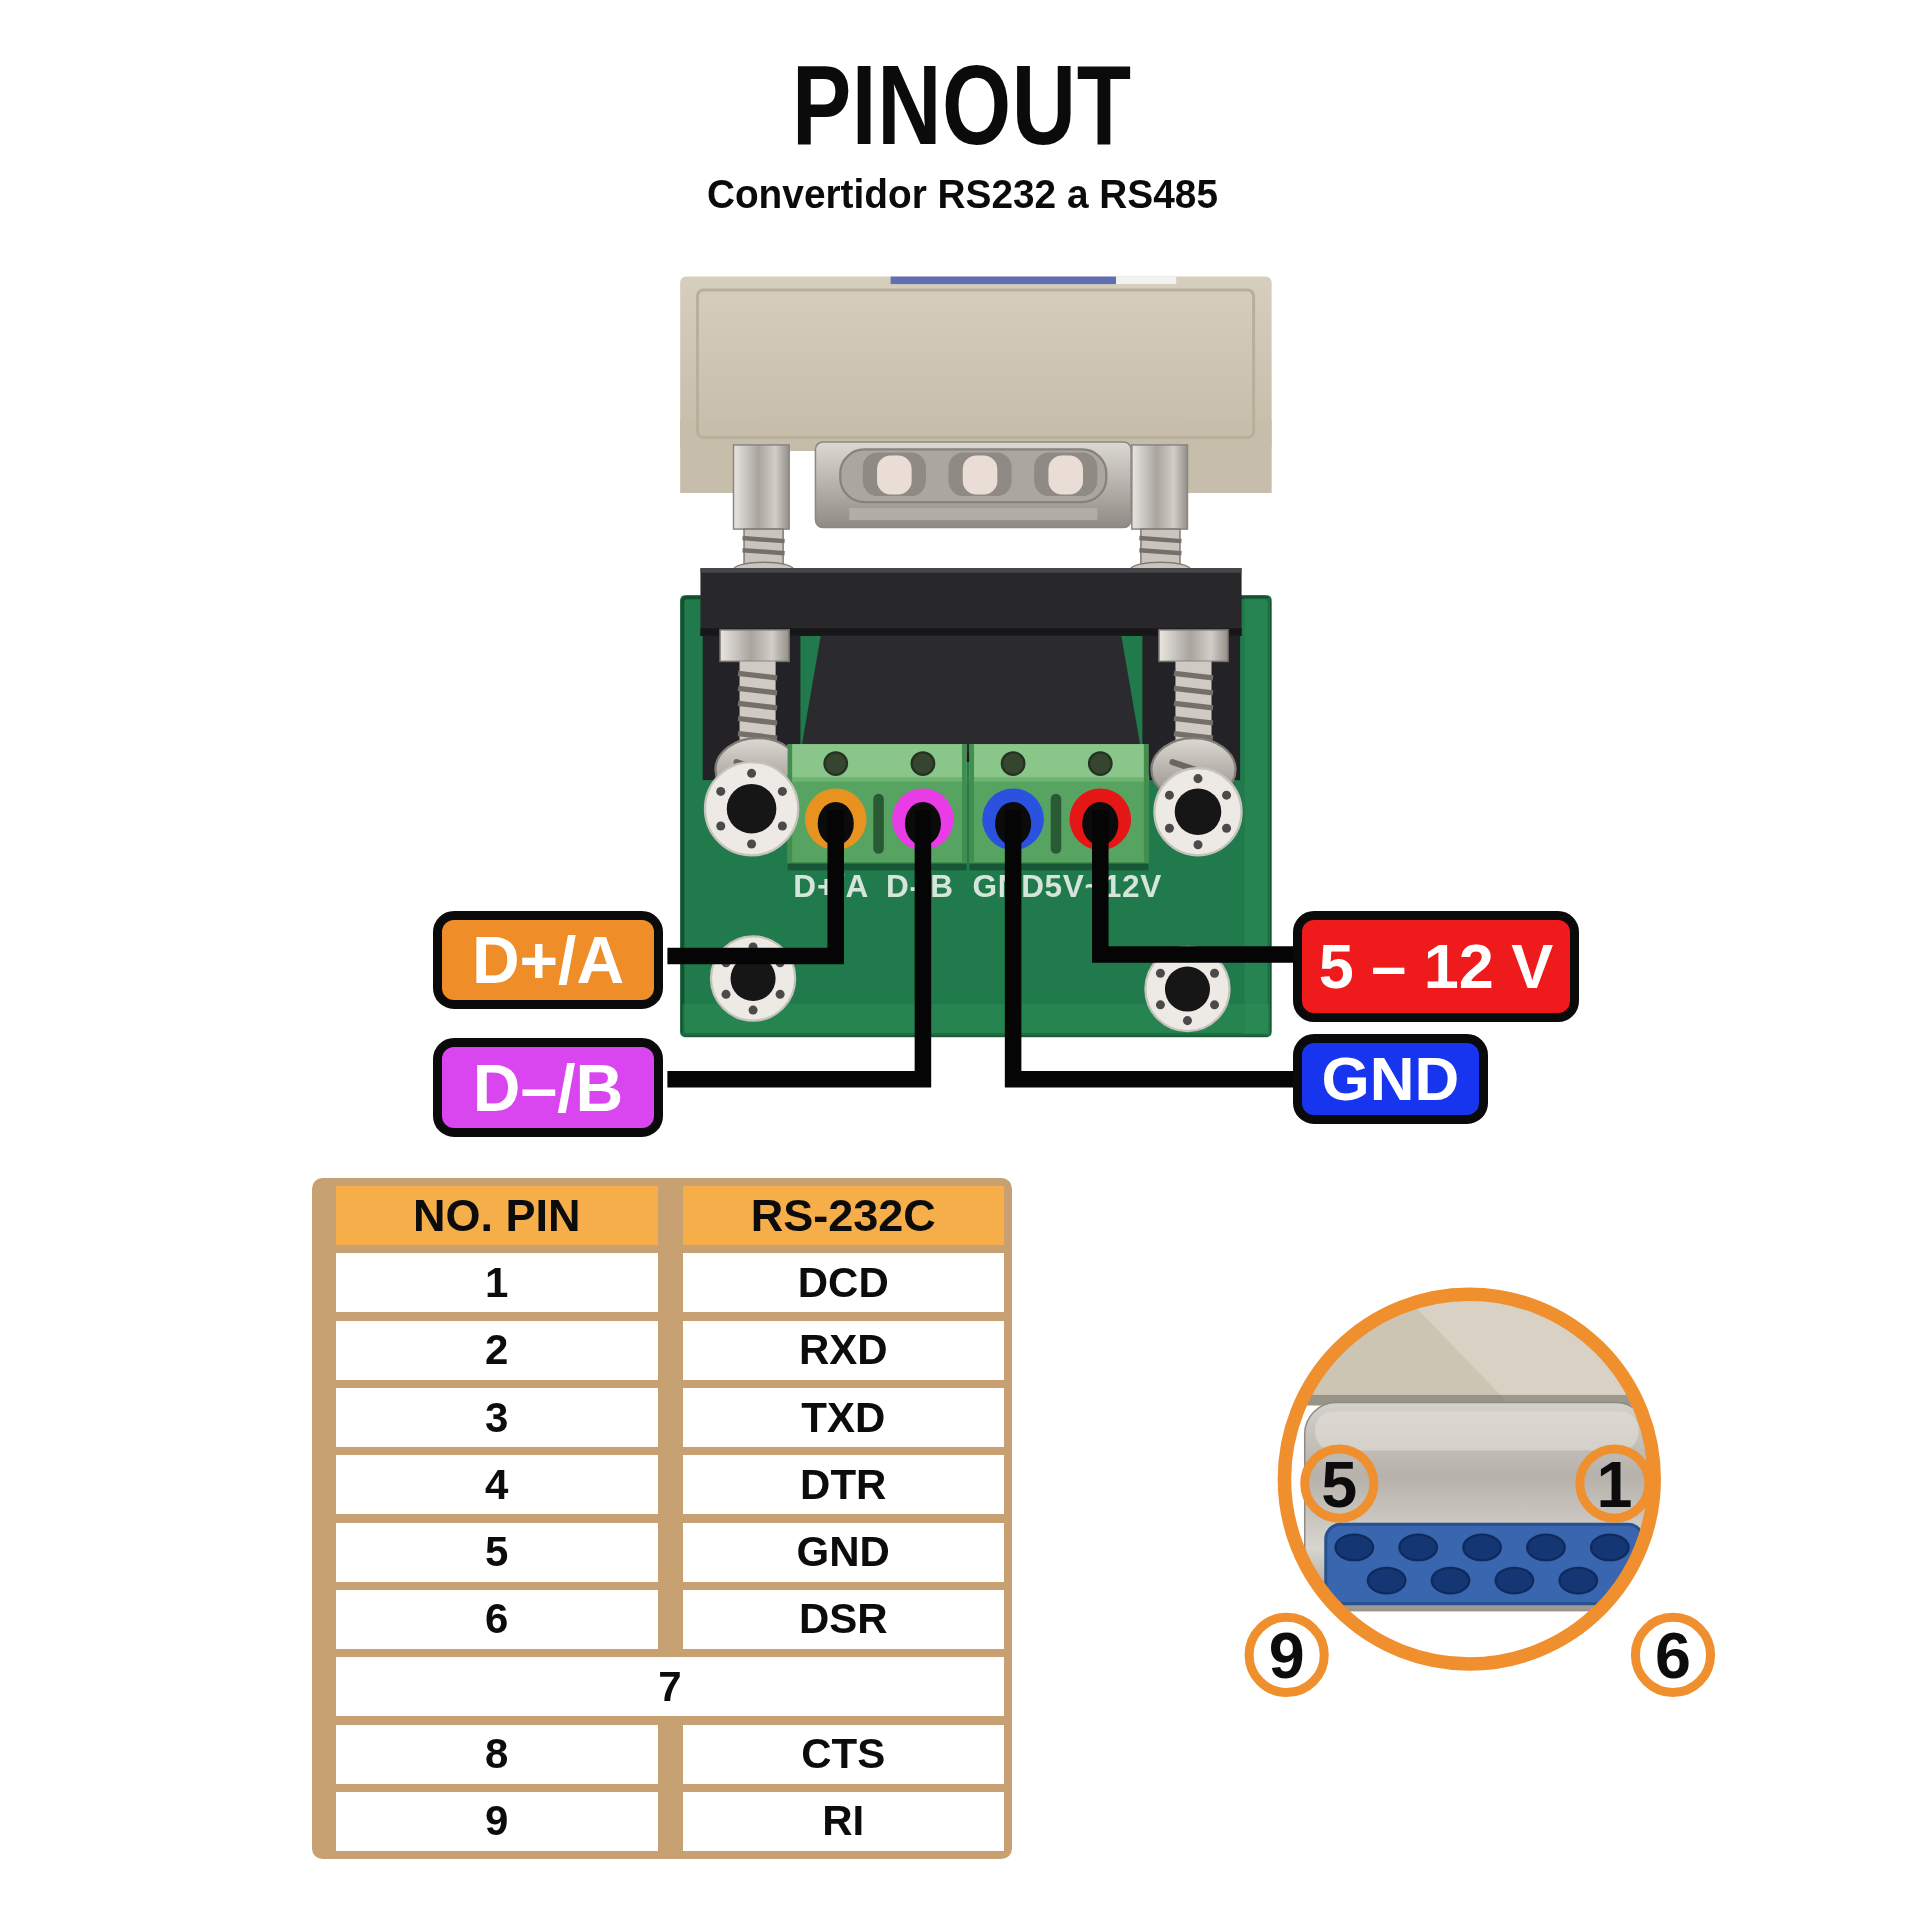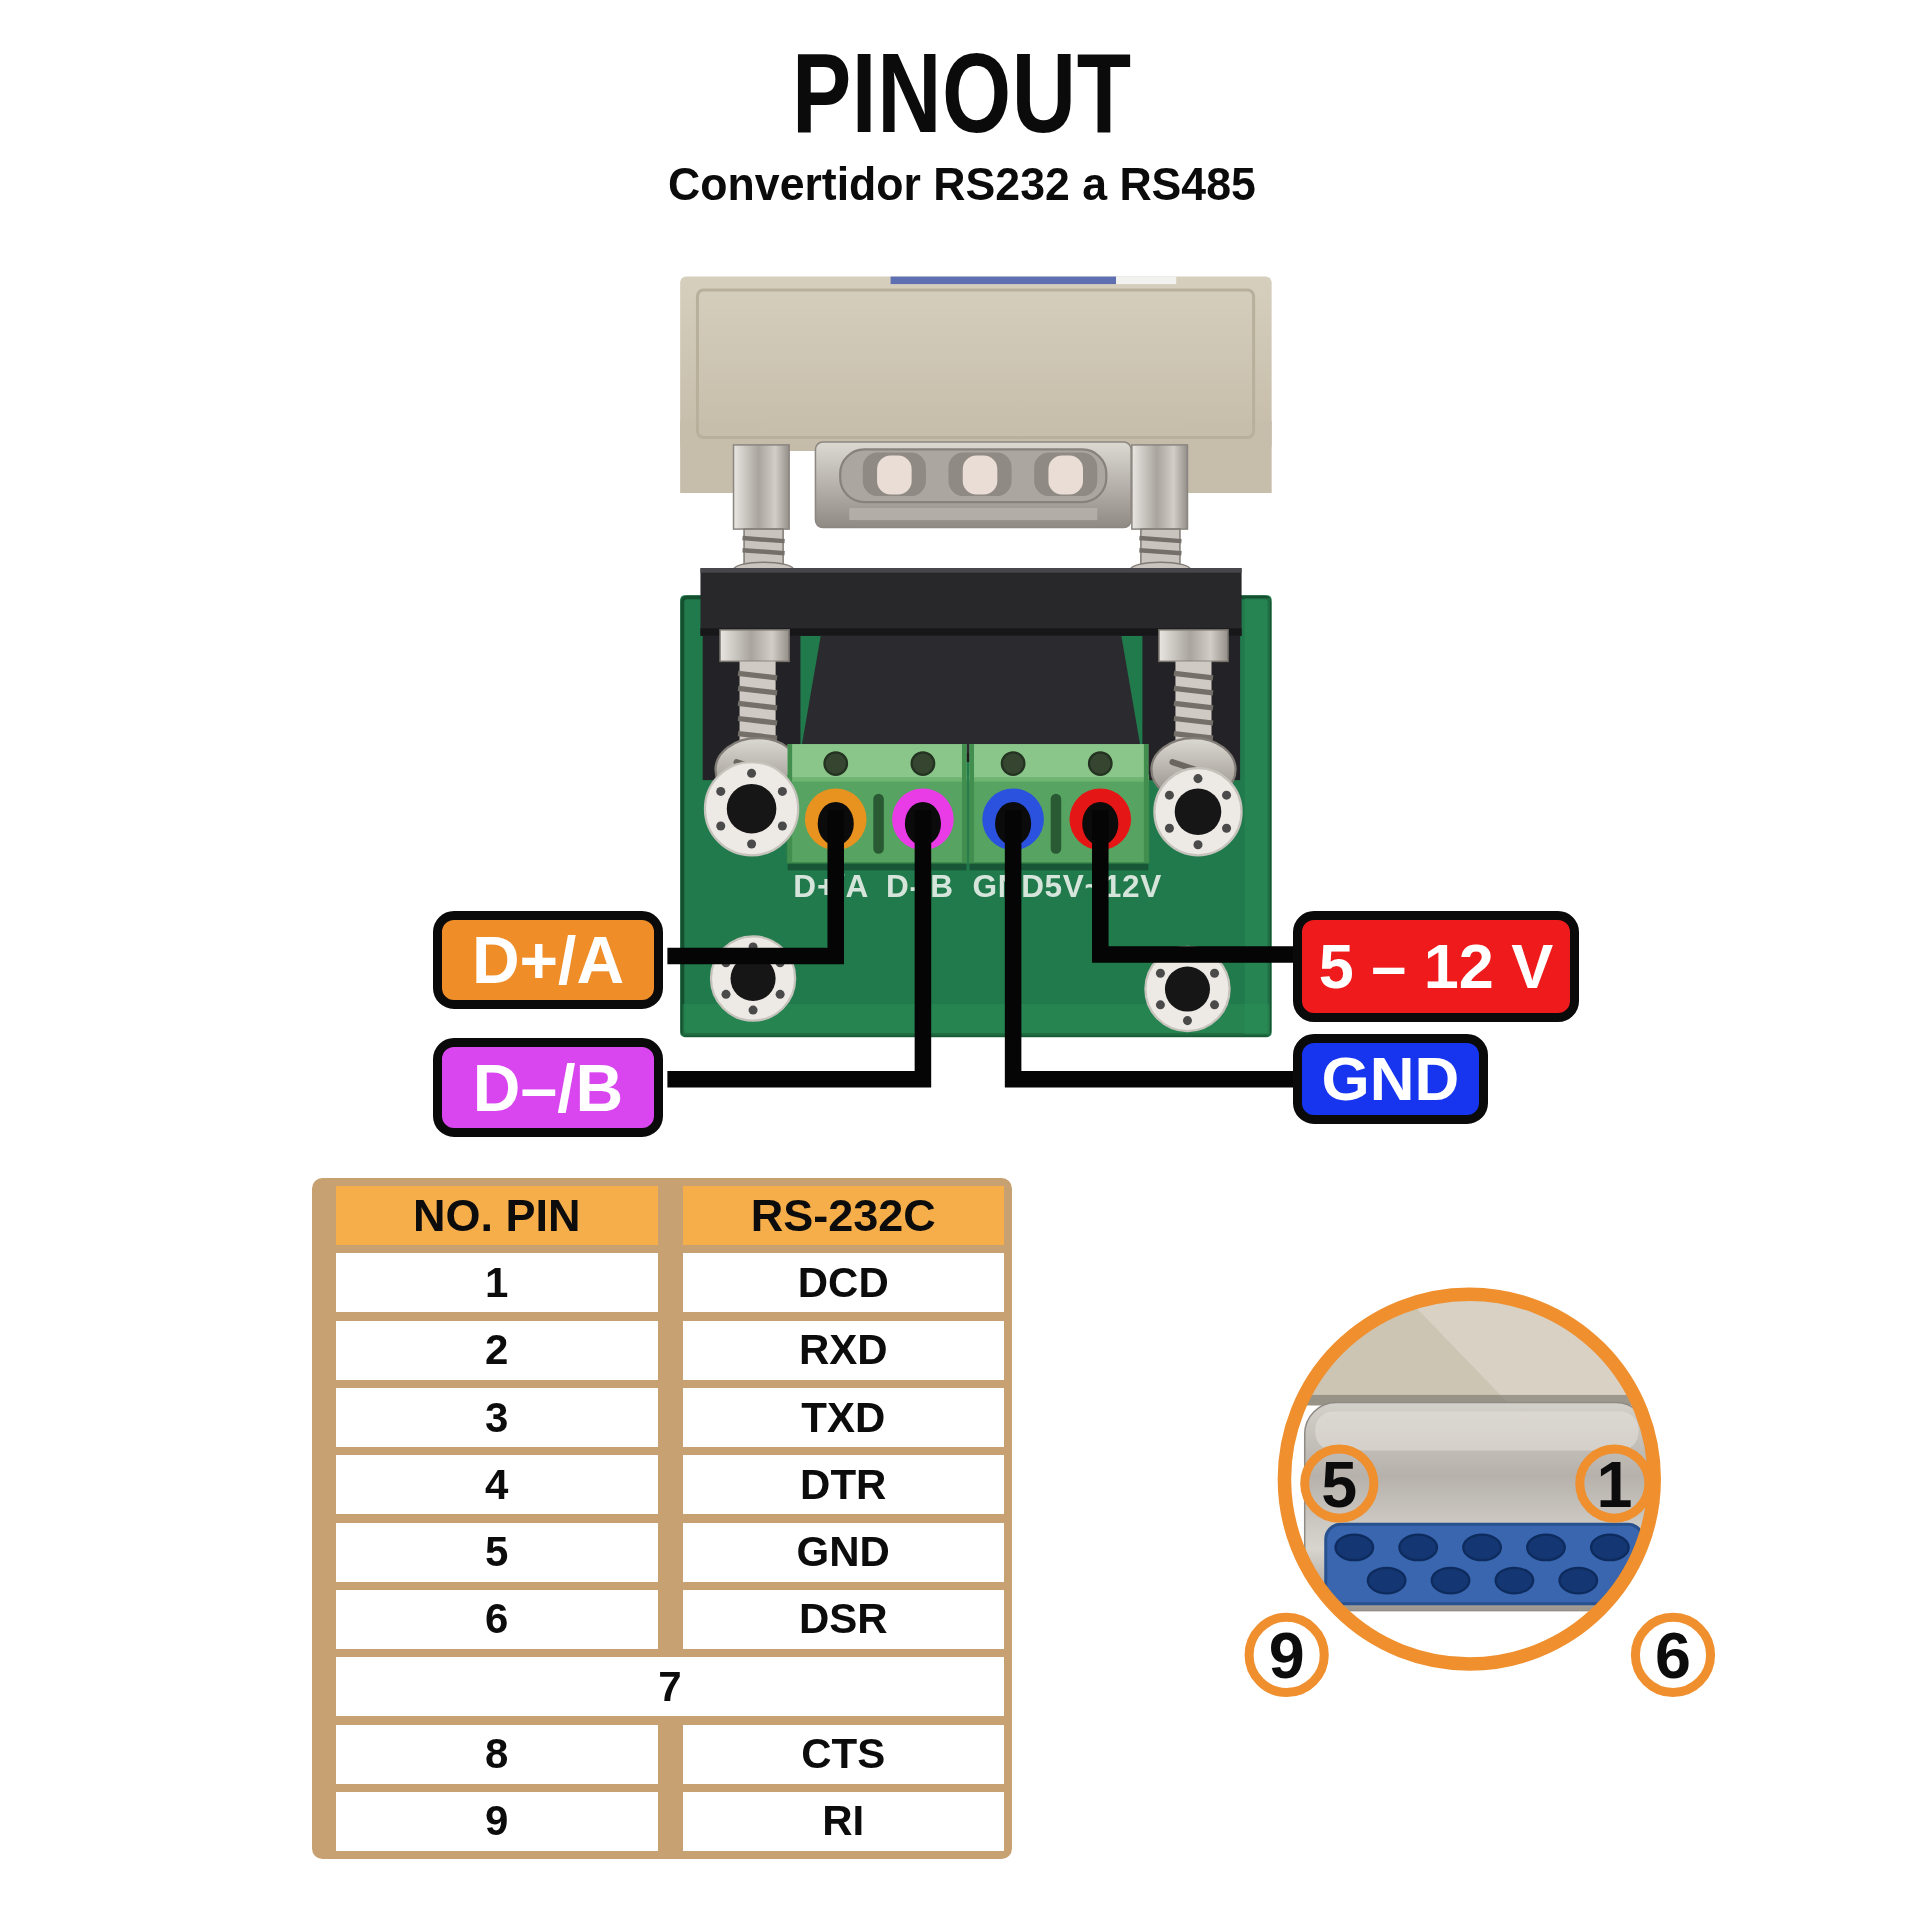--- a/index.html
+++ b/index.html
@@ -1,23 +1,23 @@
 <!DOCTYPE html>
 <html style="font-size:12px"><head>
 <meta charset="utf-8">
 <style>
   html,body { margin:0; padding:0; background:#ffffff; }
   .canvas {
     position:relative; width:1924px; height:1924px; background:#ffffff;
     overflow:hidden; font-family:"Liberation Sans","DejaVu Sans",sans-serif;
   }
   .header { position:absolute; top:36px; left:0; width:1924px; text-align:center; color:#0b0b0b; }
-  .title  { font-size:114px; font-weight:800; line-height:1.0; margin:0; letter-spacing:0.8px; }
+  .title  { font-size:114px; font-weight:800; line-height:1.0; margin:12px; letter-spacing:0.8px; }
   .title .squeeze { display:inline-block; transform:scaleX(0.78); transform-origin:center; }
-  .subtitle { font-size:46px; font-weight:800; line-height:1.0; margin:10.5px 0 0 0; }
+  .subtitle { font-size:40px; font-weight:800; line-height:1.0; margin:10.5px 0 0 0; }
   .subtitle .squeeze { display:inline-block; transform:scaleX(0.97); transform-origin:center; }
 
   svg.scene { position:absolute; left:0; top:0; width:1924px; height:1924px; }
   svg text { font-family:"Liberation Sans","DejaVu Sans",sans-serif; font-weight:800; }
   .silk { font-size:42px; letter-spacing:1px; fill:#E2ECE4; opacity:0.94; }
   .inset-num { font-size:86px; fill:#0c0c0c; }
 
   .callout {
     position:absolute; box-sizing:border-box; border:9.8px solid #0a0a0a; border-radius:21px;
     color:#ffffff; display:flex; align-items:center; justify-content:center;

